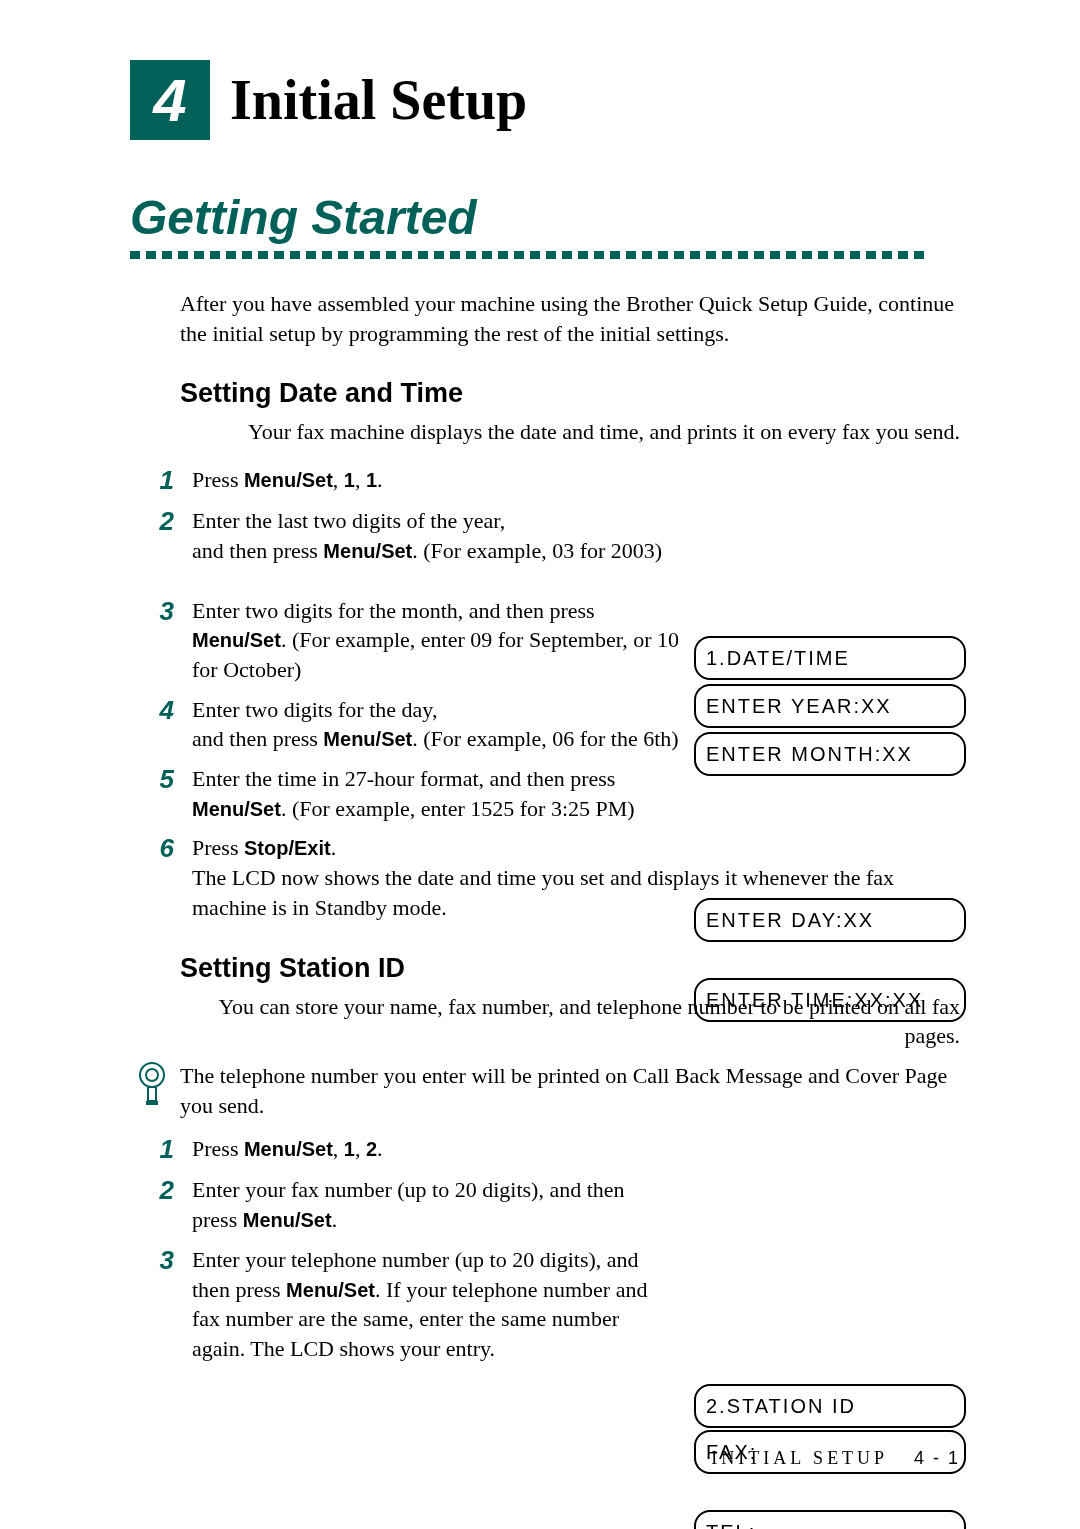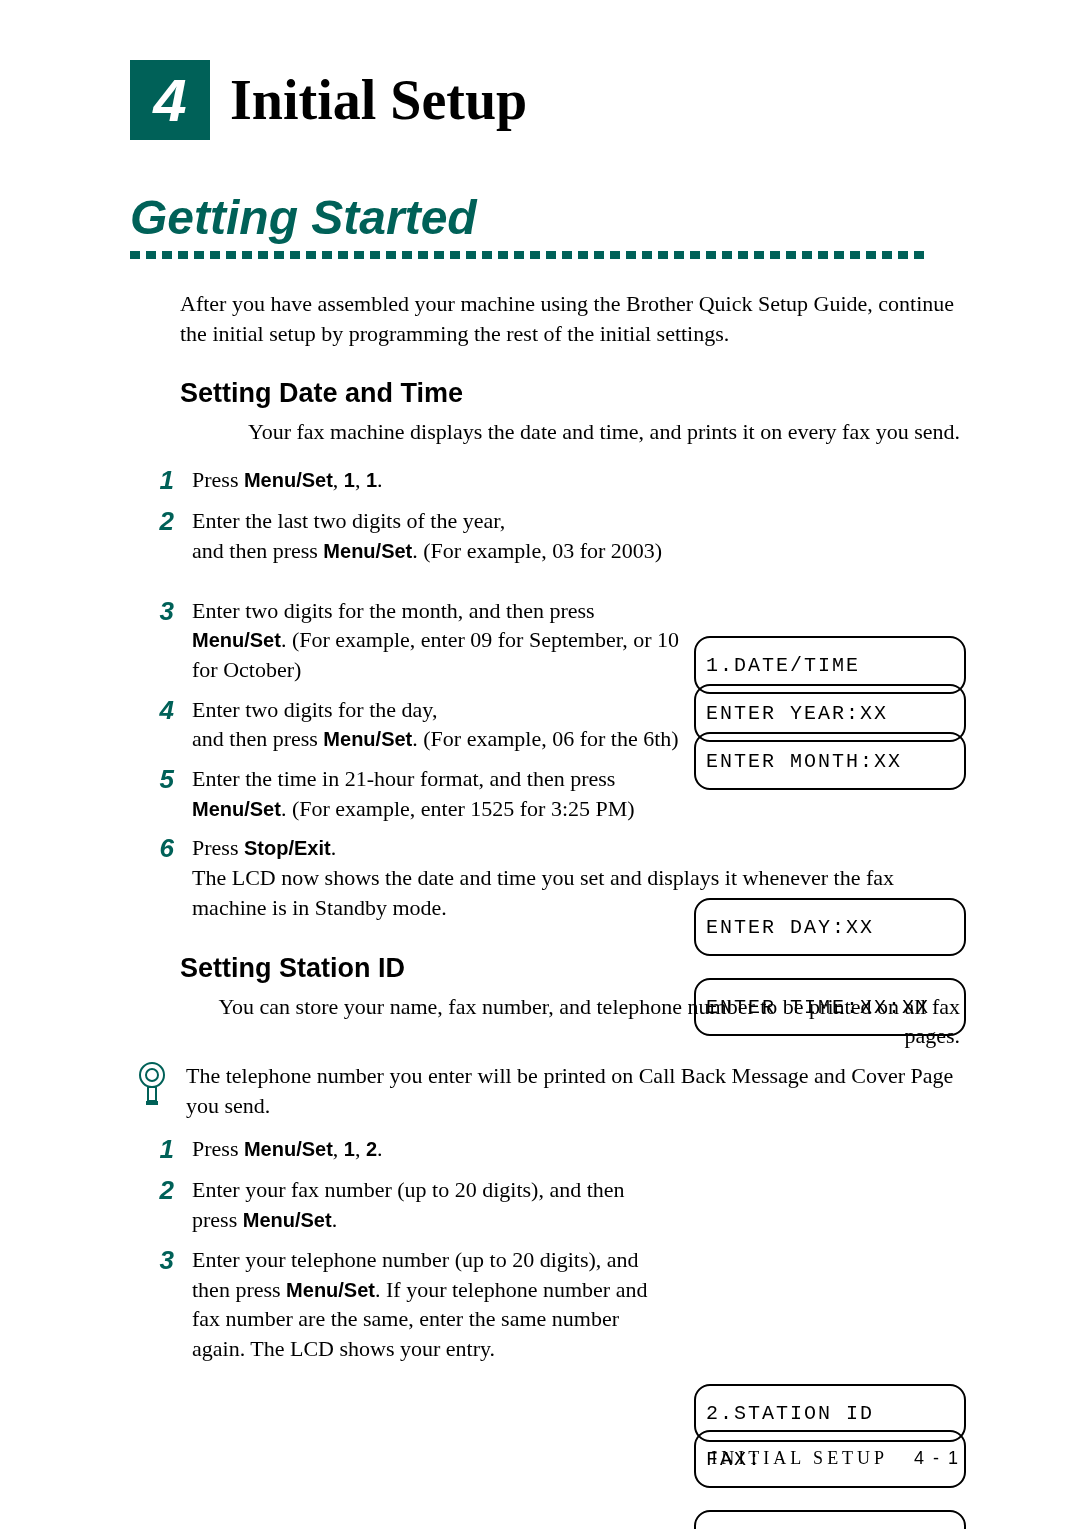--- a/index.html
+++ b/index.html
@@ -106,30 +106,30 @@
   }
   
   .lcd {
     position: absolute;
     border: 2px solid #000;
     border-radius: 16px;
     height: 30px;
     width: 248px;
     display: flex;
     align-items: center;
-    padding: 12px 10px;
-    font-family: Liberation Mono, monospace;
+    padding: 5px 10px;
+    font-family: Liberation Sans, sans-serif;
     font-size: 20px;
     letter-spacing: 2px;
     white-space: pre;
   }
   .note-row {
     display: flex;
     align-items: flex-start;
-    gap: 16px;
+    gap: 10px;
     margin: 6px 0 14px 4px;
   }
   .note-icon svg { display:block; }
   .note-text {
     font-size: 22px;
     line-height: 1.35;
   }
   .footer {
     position: absolute;
     bottom: 60px;
@@ -251,21 +251,21 @@
       <div class="num">4</div>
       <div class="txt" style="max-width:500px;">
         <span>Enter two digits for the day,</span><br>
         <span>and then press </span><span class="bold">Menu/Set</span><span>. (For example, 06 for the 6th)</span>
       </div>
     </div>
 
     <div class="step">
       <div class="num">5</div>
       <div class="txt" style="max-width:500px;">
-        <span>Enter the time in 21-hour format, and then press </span><span class="bold">Menu/Set</span><span>. (For example, enter 1525 for 3:25 PM)</span>
+        <span>Enter the time in 27-hour format, and then press </span><span class="bold">Menu/Set</span><span>. (For example, enter 1525 for 3:25 PM)</span>
       </div>
     </div>
 
     <div class="step">
       <div class="num">6</div>
       <div class="txt">
         <span>Press </span><span class="bold">Stop/Exit</span><span>.</span><br>
         <span>The LCD now shows the date and time you set and displays it whenever the fax machine is in Standby mode.</span>
       </div>
     </div>

